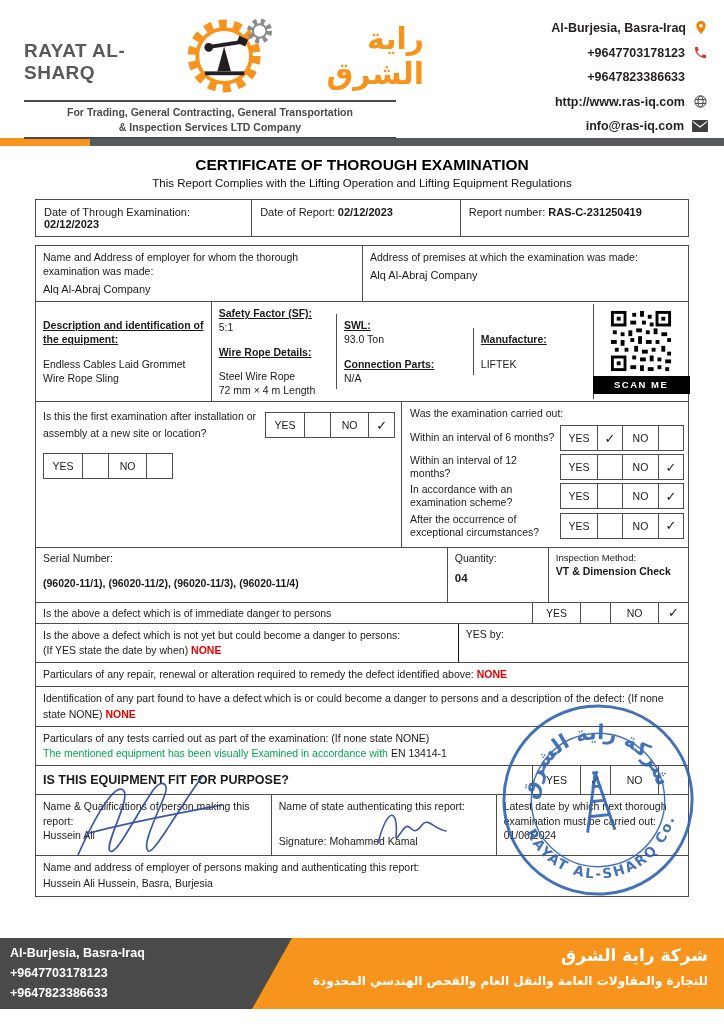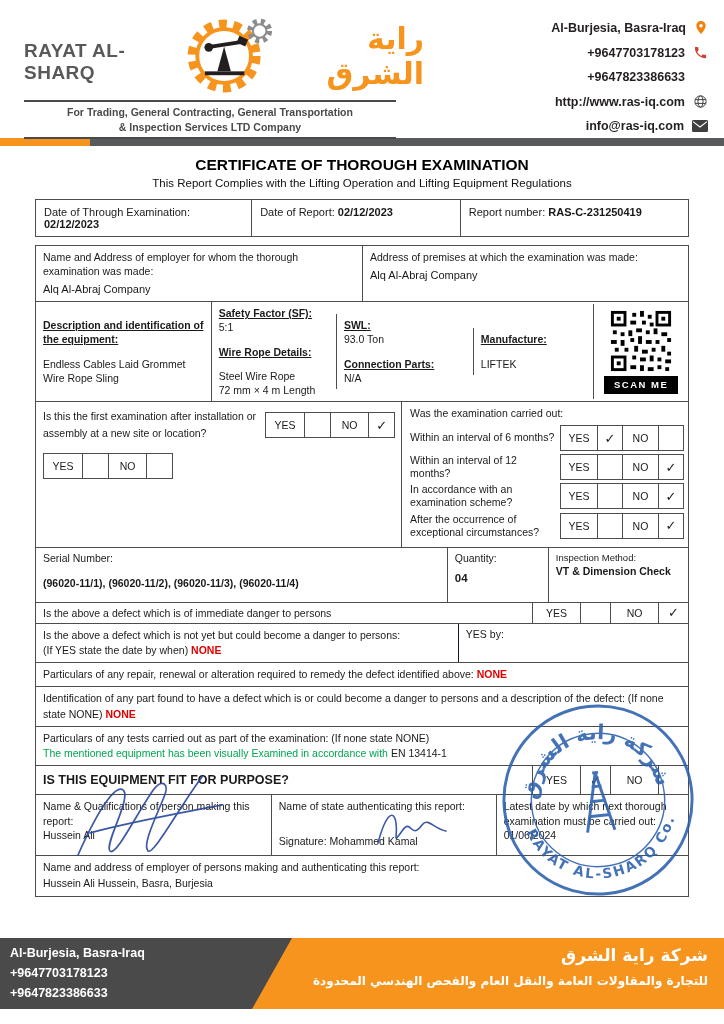--- a/index.html
+++ b/index.html
@@ -45,21 +45,21 @@
   .c-exam { width:33%; } .c-rep { width:32%; } .c-num { width:35%; }
 
   .row-parties .cell { width:50%; min-height:48px; font-size:10.5px; line-height:1.35; }
   .party-val { margin-top:4px; font-size:11px; }
 
   .row-equip { min-height:96px;align-items:center; }
   .row-equip .cell { line-height:1.35; }
   .c-desc { width:26.8%; } .c-sf { width:19.2%; } .c-swl { width:21%; } .c-man { width:18.5%; }
   .c-qr { width:14.5%; display:flex; flex-direction:column; align-items:center; padding:5px 3px; }
   .lbl-gap { height:10px; }
-  .qr-caption { margin-top:3px; background:#000; color:#fff; font-weight:bold; font-size:9.5px; letter-spacing:1.5px; text-align:center; width:74px; padding:2.5px 0; }
+  .qr-caption { margin-top:3px; background:#000; color:#fff; font-weight:bold; font-size:9.5px; letter-spacing:1.5px; text-align:center; width:97px; padding:2.5px 0; }
 
   
   .cbgroup { display:inline-flex; border:1px solid #4d4d4d; background:#fff; flex:0 0 auto; }
   .cbgroup .cb { display:flex; align-items:center; justify-content:center; height:24px; font-size:10.5px; }
   .cbgroup .cb + .cb { border-left:1px solid #4d4d4d; }
   .cb.lbl { width:38px; } .cb.mark { width:26px; font-size:13px; }
 
   .row-firstexam { min-height:134px; }
   .c-first { width:56%; padding:6px 6px 6px 7px; }
   .c-carried { width:44%; border-left:1px solid #4d4d4d; padding:5px 4px 5px 8px; }

